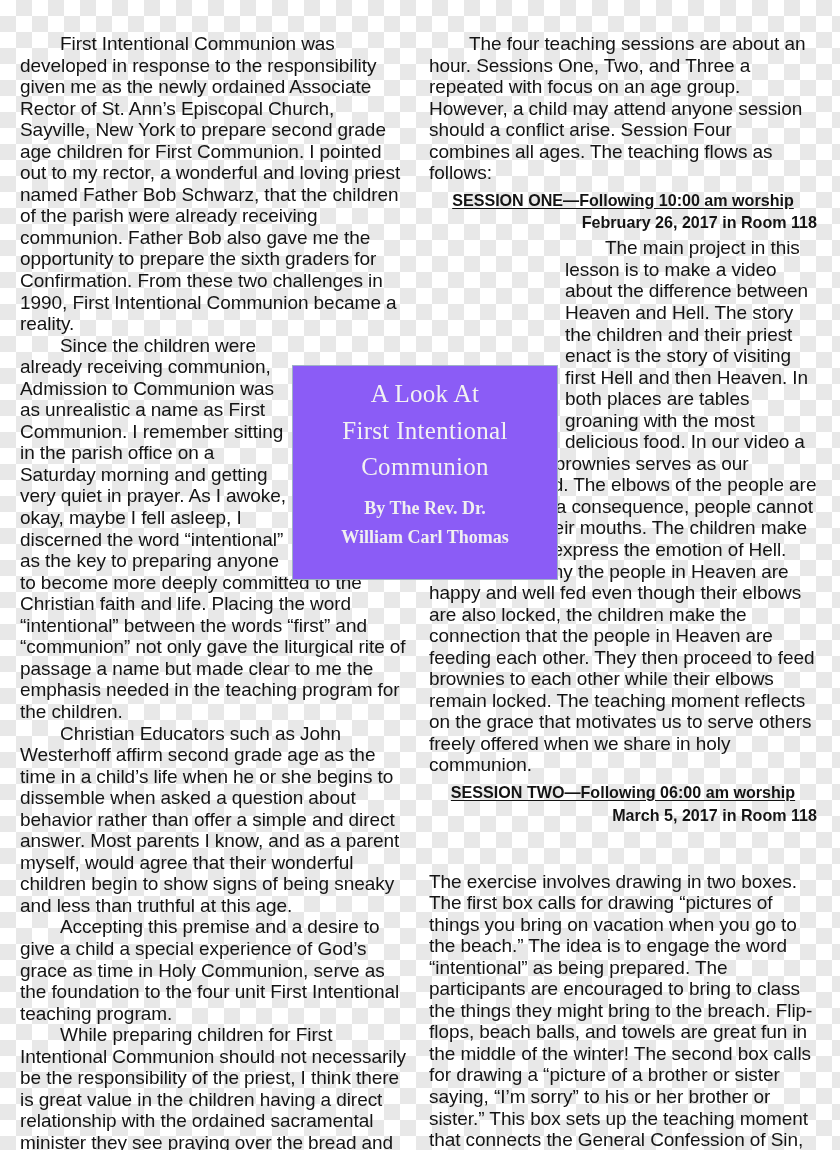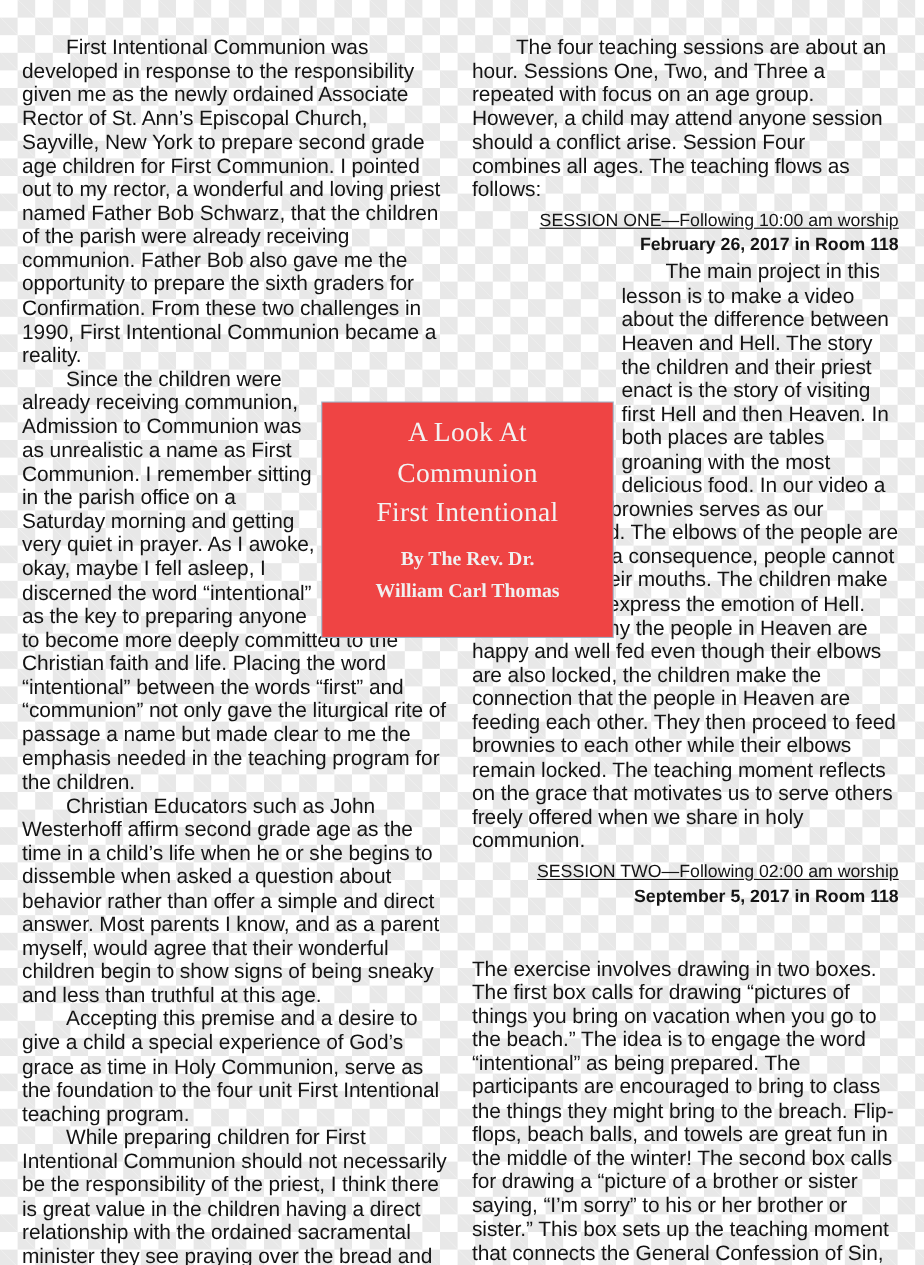--- a/index.html
+++ b/index.html
@@ -62,43 +62,43 @@
     shape-margin: 0;
   }
   .shim-right {
     float: left;
     width: 136px;
     height: 200px;
   }
 
   .session-head {
     margin: 6px 0 0 0;
-    text-align: right;
+    text-align: center;
     font-size: 16.1px;
     line-height: 21.5px;
-    font-weight: normal;
+    font-weight: bold;
     text-decoration: underline;
     text-underline-offset: 2px;
   }
   .session-sub {
     margin: 0 0 4px 0;
     text-align: right;
     font-size: 16.1px;
     line-height: 22px;
     font-weight: bold;
   }
 
   
   #title-box {
     position: absolute;
     left: 293px;
     top: 366px;
     width: 264px;
     height: 213px;
-    background: #ef4444;
+    background: #8b5cf6;
     box-shadow: 0 0 0 1px #9fb2c6;
     z-index: 5;
     display: flex;
     flex-direction: column;
     align-items: center;
     justify-content: flex-start;
     padding-top: 10px;
     box-sizing: border-box;
   }
   #title-box .tline {
@@ -143,27 +143,27 @@
 
   <div class="column col-right">
     <p class="para">The four teaching sessions are about an hour. Sessions One, Two, and Three a repeated with focus on an age group. However, a child may attend anyone session should a conflict arise. Session Four combines all ages. The teaching flows as follows:</p>
 
     <div class="session-head">SESSION ONE—Following 10:00 am worship</div>
     <div class="session-sub">February 26, 2017 in Room 118</div>
 
     <div class="shim-right"></div>
     <p class="para">The main project in this lesson is to make a video about the difference between Heaven and Hell. The story the children and their priest enact is the story of visiting first Hell and then Heaven. In both places are tables groaning with the most delicious food. In our video a plate of chewy brownies serves as our example of food. The elbows of the people are locked and, as a consequence, people cannot get food into their mouths. The children make angry faces to express the emotion of Hell. When asked why the people in Heaven are happy and well fed even though their elbows are also locked, the children make the connection that the people in Heaven are feeding each other. They then proceed to feed brownies to each other while their elbows remain locked. The teaching moment reflects on the grace that motivates us to serve others freely offered when we share in holy communion.</p>
 
-    <div class="session-head">SESSION TWO—Following 02:00 am worship</div>
-    <div class="session-sub">September 5, 2017 in Room 118</div>
+    <div class="session-head">SESSION TWO—Following 06:00 am worship</div>
+    <div class="session-sub">March 5, 2017 in Room 118</div>
 
     <p class="para noindent">The exercise involves drawing in two boxes. The first box calls for drawing “pictures of things you bring on vacation when you go to the beach.” The idea is to engage the word “intentional” as being prepared. The participants are encouraged to bring to class the things they might bring to the breach. Flip-flops, beach balls, and towels are great fun in the middle of the winter! The second box calls for drawing a “picture of a brother or sister saying, “I’m sorry” to his or her brother or sister.” This box sets up the teaching moment that connects the General Confession of Sin, said in church before receiving communion, with intentional preparation. It can also prepare a child to make a first “private” confession with his or her priest.</p>
   </div>
 
   <div id="title-box">
     <div class="tline">A Look At</div>
+    <div class="tline">First Intentional</div>
     <div class="tline">Communion</div>
-    <div class="tline">First Intentional</div>
     <div class="byline first">By The Rev. Dr.</div>
     <div class="byline">William Carl Thomas</div>
   </div>
 
 </div>
 
 </body></html>

